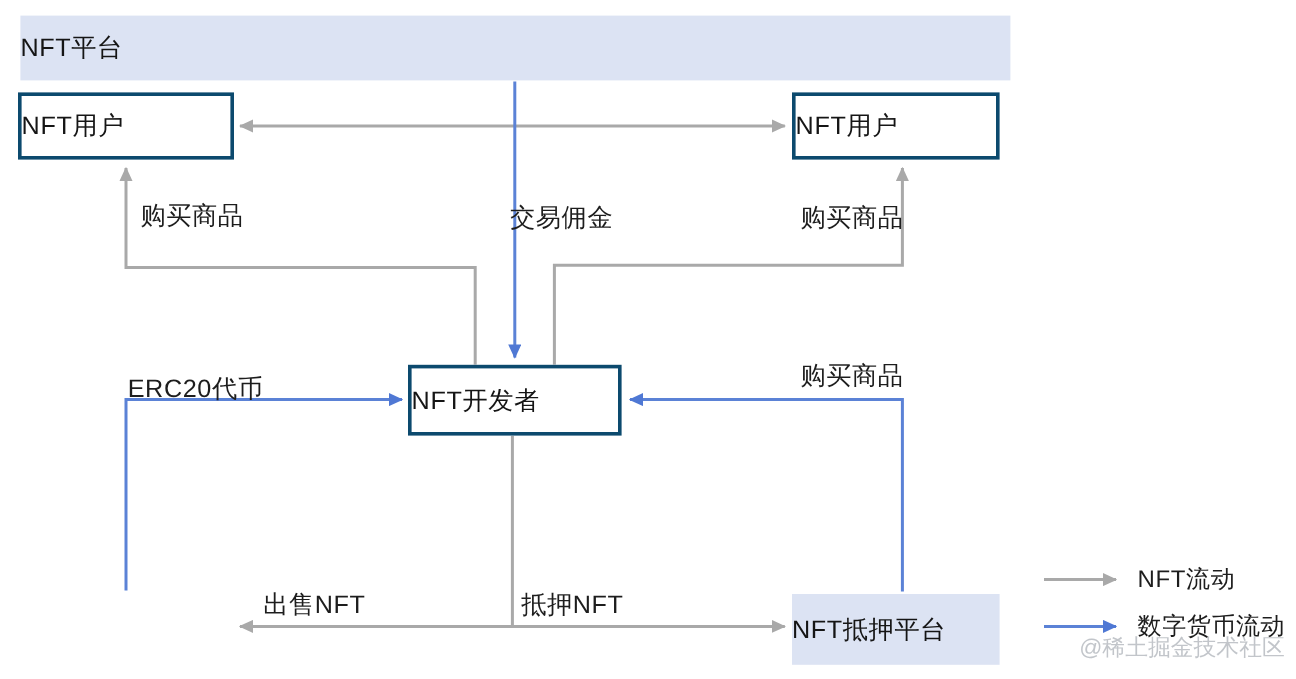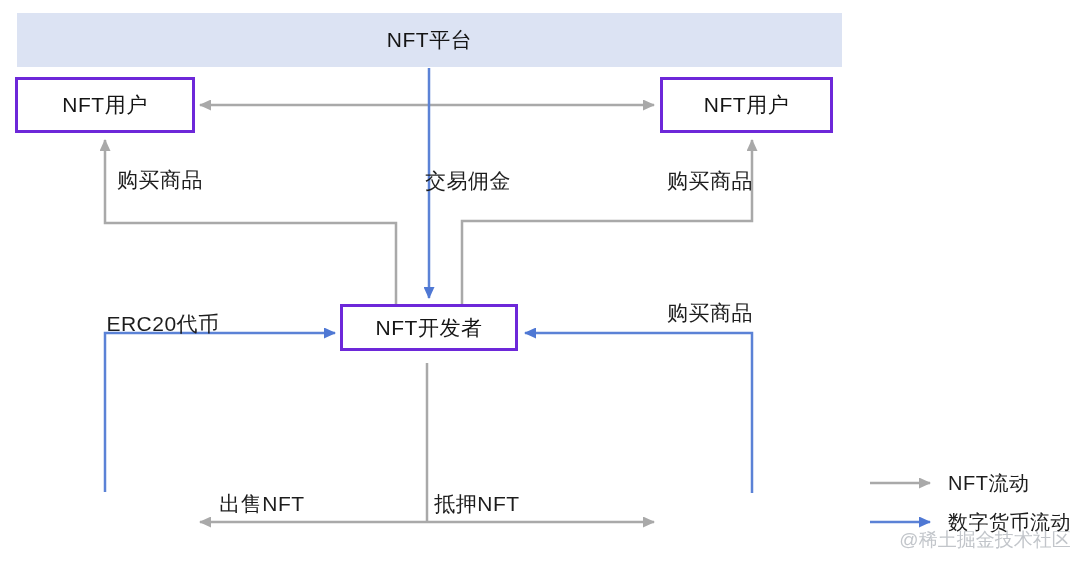--- a/index.html
+++ b/index.html
@@ -15,34 +15,33 @@
   .wires {
     position: absolute;
     left: 0; top: 0;
     width: 1080px; height: 566px;
     pointer-events: none;
   }
   .node {
     position: absolute;
     display: flex;
     align-items: center;
-    justify-content: center;
     font-size: 21px;
     color: #151515;
     letter-spacing: 0.5px;
     white-space: nowrap;
   }
   .panel { background: #dce3f3; }
-  .outlined { background: #ffffff; border: 3px solid #6d28d9; }
+  .outlined { background: #ffffff; border: 3px solid #0c4a6e; }
   .banner {
     left: 17px; top: 13px; width: 825px; height: 54px;
   }
   .user-left  { left: 15px;  top: 77px;  width: 180px; height: 56px; }
   .user-right { left: 660px; top: 77px;  width: 173px; height: 56px; }
-  .developer  { left: 340px; top: 304px; width: 178px; height: 47px; }
+  .developer  { left: 340px; top: 304px; width: 178px; height: 59px; }
   .split-platform    { left: 14px;  top: 494px; width: 179px; height: 60px; }
   .mortgage-platform { left: 660px; top: 495px; width: 173px; height: 59px; }
   .lbl {
     position: absolute;
     transform: translate(-50%, -50%);
     font-size: 21px;
     color: #1d1d1d;
     white-space: nowrap;
     letter-spacing: 0.5px;
   }
@@ -114,20 +113,23 @@
 
   <div class="node outlined user-right">
     <span>NFT用户</span>
   </div>
 
   <div class="node outlined developer">
     <span>NFT开发者</span>
   </div>
 
 
+  <div class="node panel mortgage-platform">
+    <span>NFT抵押平台</span>
+  </div>
 
   <div class="lbl lbl-buy-left">购买商品</div>
   <div class="lbl lbl-commission">交易佣金</div>
   <div class="lbl lbl-buy-right">购买商品</div>
   <div class="lbl lbl-erc20">ERC20代币</div>
   <div class="lbl lbl-buy-mortgage">购买商品</div>
   <div class="lbl lbl-sell-nft">出售NFT</div>
   <div class="lbl lbl-pledge-nft">抵押NFT</div>
 
   <div class="legend-label legend-nft-flow">NFT流动</div>

